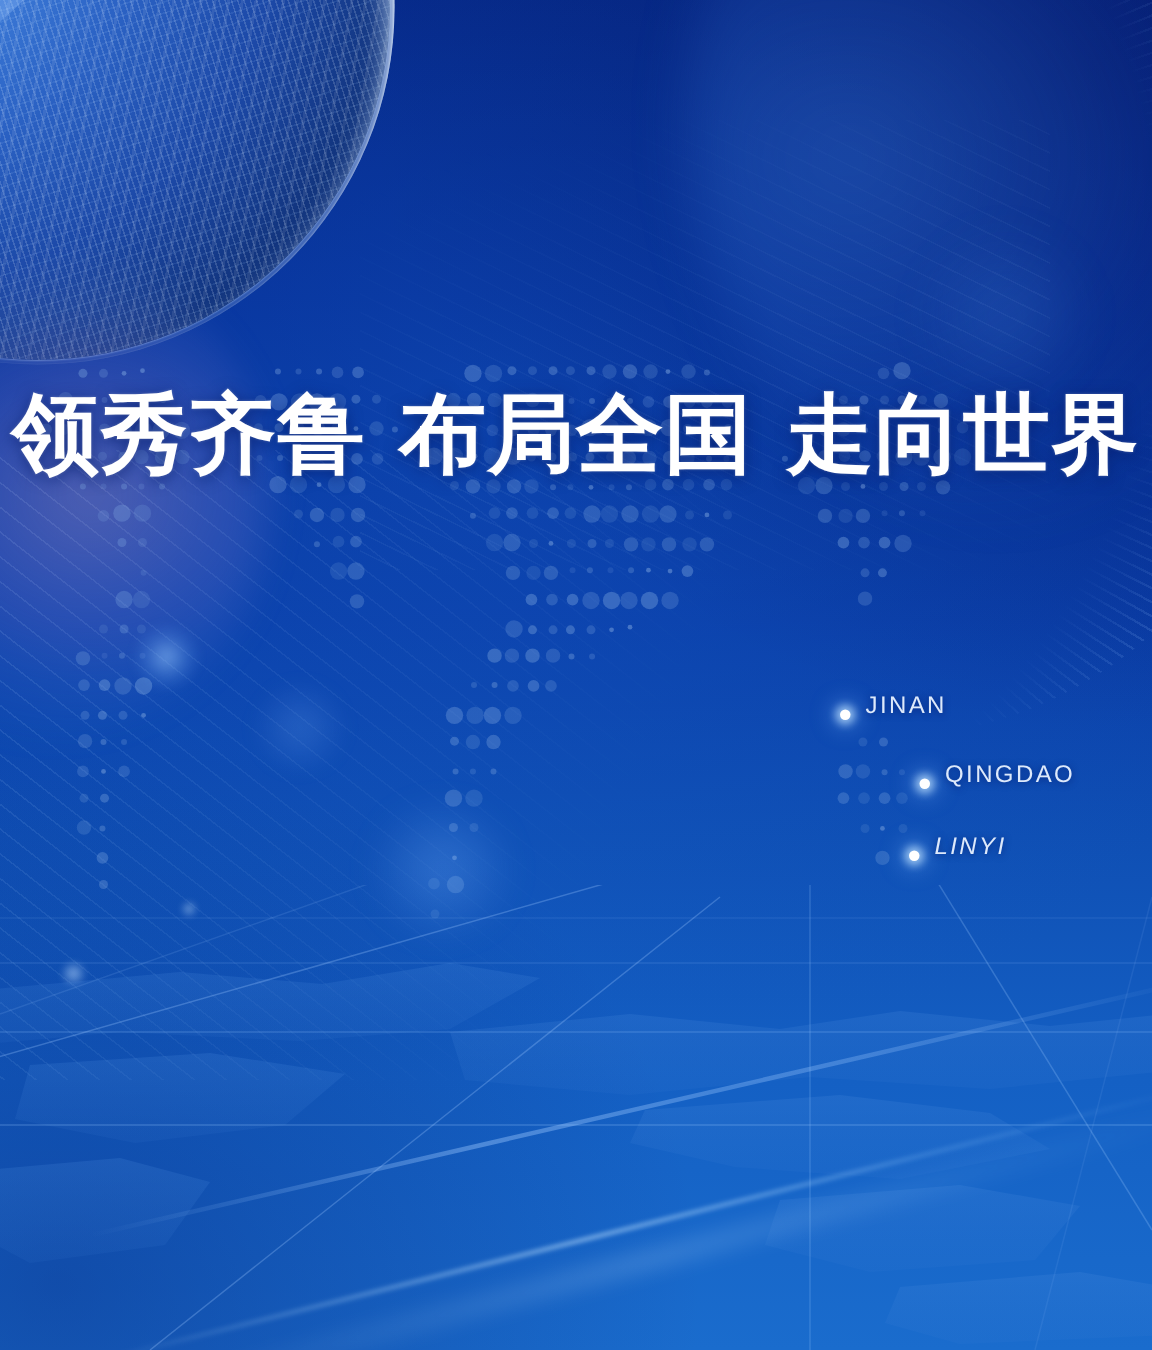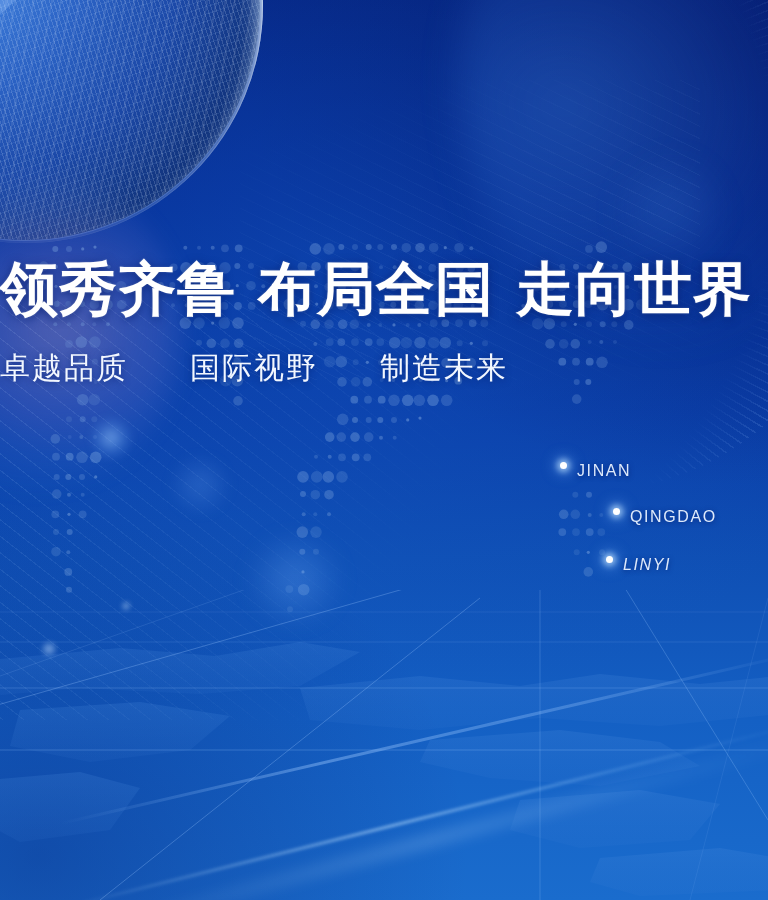--- a/index.html
+++ b/index.html
@@ -126,20 +126,21 @@
     position:absolute;pointer-events:none;
     background:linear-gradient(to right, rgba(255,255,255,0) 0%, rgba(190,225,255,.55) 45%, rgba(150,205,255,.22) 75%, rgba(255,255,255,0) 100%);
     filter:blur(1.5px);
   }
   .beam-1{left:60px;bottom:-10px;width:760px;height:3px;transform:rotate(-14deg);transform-origin:left center;}
   .beam-2{left:100px;bottom:-34px;width:760px;height:10px;transform:rotate(-15deg);transform-origin:left center;opacity:.5;filter:blur(7px);}
 
   
   .copy{
     position:absolute;left:0;top:258px;width:768px;
+    text-align:center;
   }
   .headline{
     margin:0;
     font-family:"Liberation Serif", "DejaVu Serif", serif;
     font-weight:700;
     font-size:58px;
     line-height:1.1;
     color:#ffffff;
     letter-spacing:1px;
     text-shadow:0 2px 10px rgba(6,30,110,.75), 0 0 2px rgba(255,255,255,.35);
@@ -154,21 +155,21 @@
     color:#f2f7ff;
     letter-spacing:2px;
     text-shadow:0 1px 7px rgba(6,30,110,.7);
     white-space:nowrap;
   }
   .subline .sgap{display:inline-block;width:62px;}
 
   
   .cities{position:absolute;left:0;top:0;width:768px;height:900px;pointer-events:none;}
   .city{
-    position:absolute;display:flex;align-items:flex-start;gap:10px;
+    position:absolute;display:flex;align-items:flex-end;gap:10px;
     pointer-events:auto;
   }
   .city-dot{
     width:7px;height:7px;border-radius:50%;
     background:#ffffff;
     box-shadow:0 0 6px 3px rgba(190,225,255,.75), 0 0 14px 6px rgba(120,180,255,.35);
     flex:none;
   }
   .city-label{
     font-family:"Liberation Sans", sans-serif;
@@ -589,21 +590,20 @@
       </g>
 
       <rect x="60" y="232" width="760" height="3" fill="url(#gl)" transform="rotate(-13 60 232)"></rect>
     </svg>
   </div>
   <div class="beam beam-2"></div>
   <div class="beam beam-1"></div>
 
   <div class="copy">
     <h1 class="headline"><span>领秀齐鲁</span><span class="gap"></span><span>布局全国</span><span class="gap"></span><span>走向世界</span></h1>
-    <p class="subline"><span>卓越品质</span><span class="sgap"></span><span>国际视野</span><span class="sgap"></span><span>制造未来</span></p>
   </div>
 
   <div class="cities">
     <div class="city city-jinan">
       <span class="city-dot"></span>
       <span class="city-label">JINAN</span>
     </div>
     <div class="city city-qingdao">
       <span class="city-dot"></span>
       <span class="city-label">QINGDAO</span>

